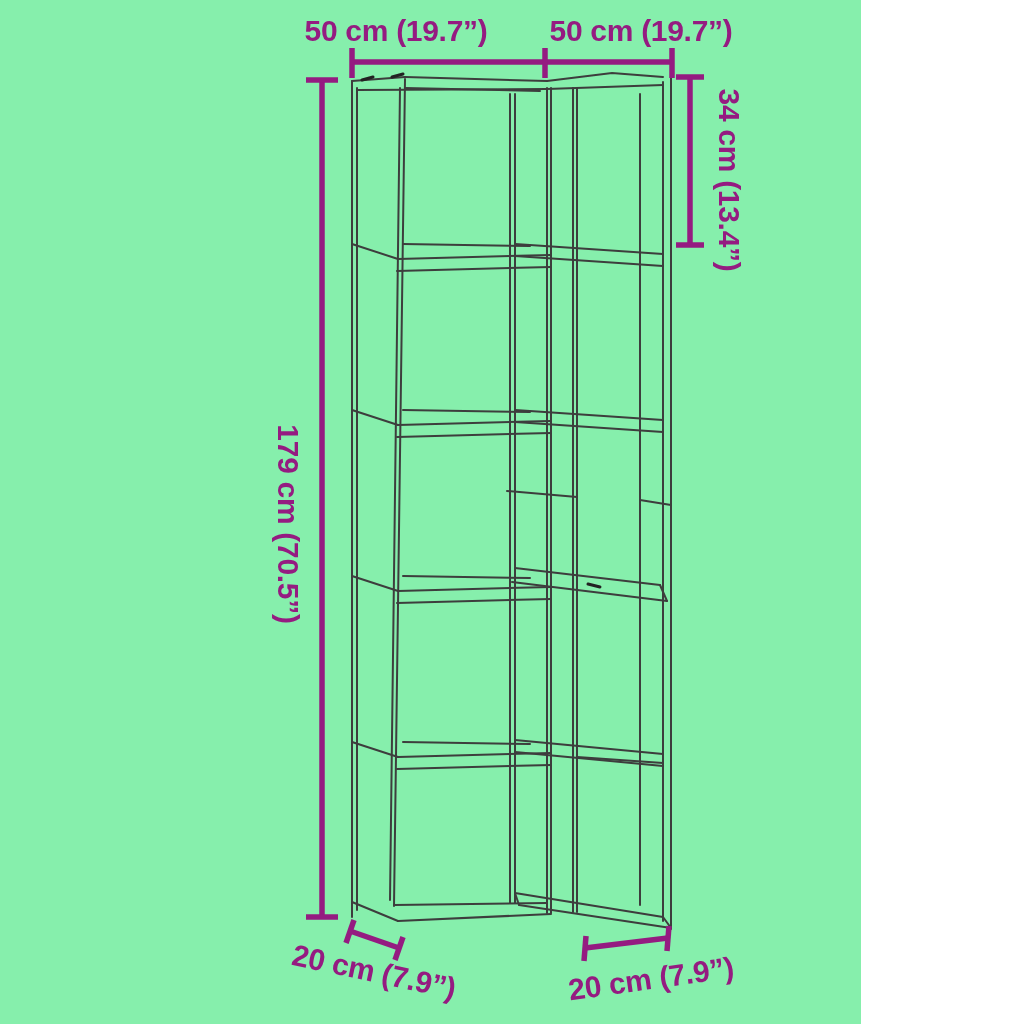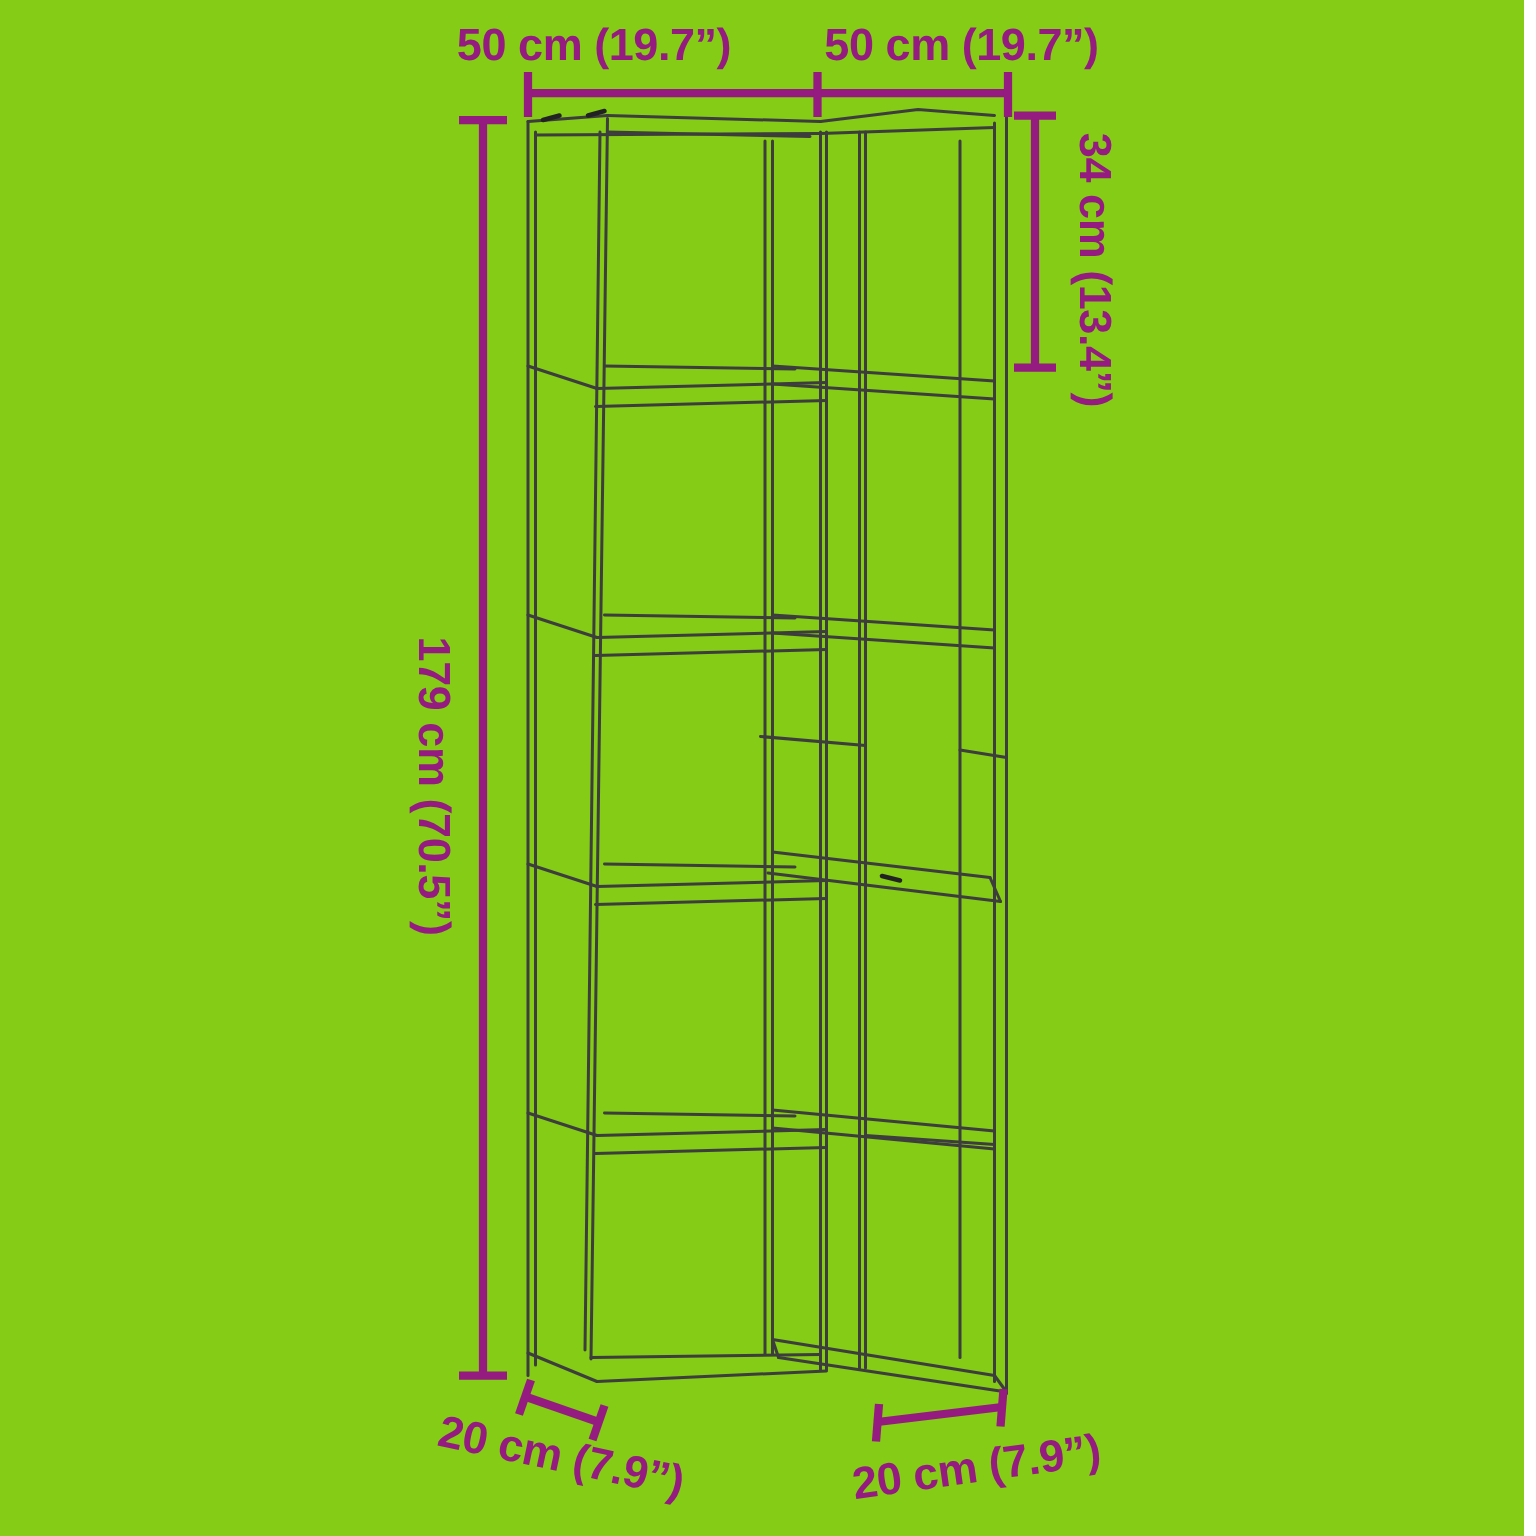--- a/index.html
+++ b/index.html
@@ -3,23 +3,23 @@
 <meta charset="utf-8">
 <style>
   html, body {
     margin: 0;
     padding: 0;
     background: #ffffff;
     font-family: "Liberation Sans", sans-serif;
   }
   .canvas {
     position: relative;
-    width: 1016px;
+    width: 861px;
     height: 1024px;
-    background: #84cc16;
+    background: #86efac;
     overflow: hidden;
   }
   .canvas svg {
     position: absolute;
     left: 0;
     top: 0;
   }
   .dim-label {
     position: absolute;
     color: #951B81;

